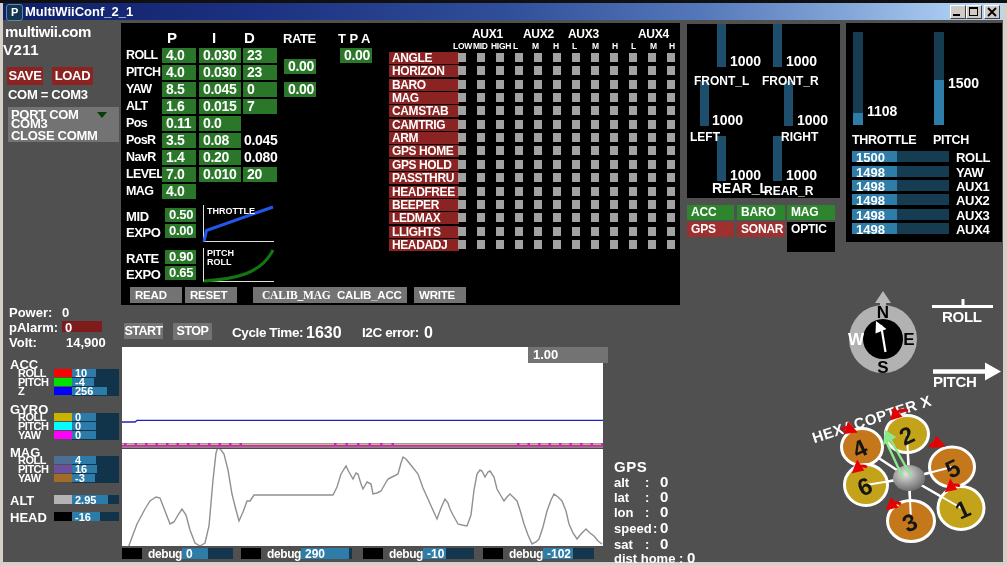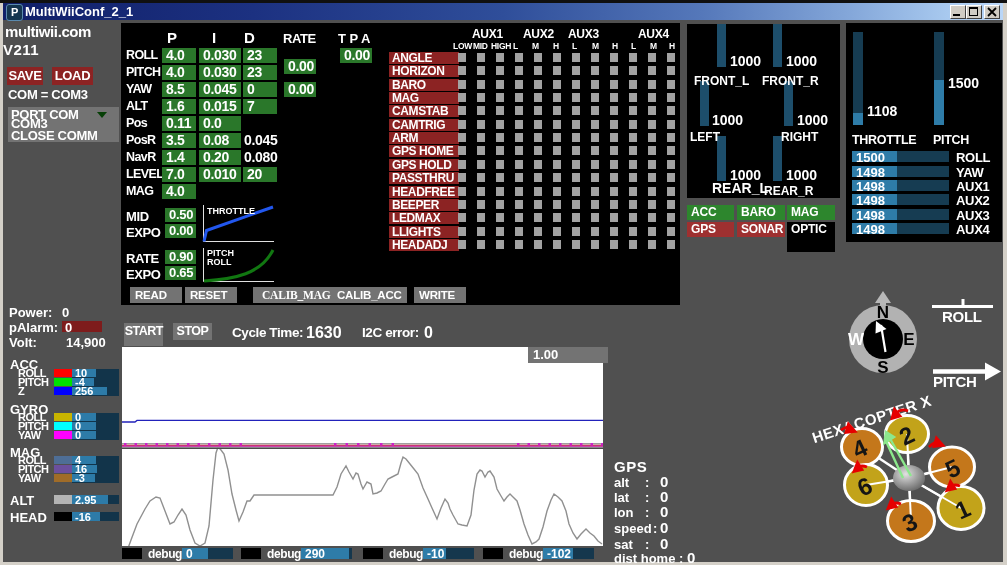--- a/index.html
+++ b/index.html
@@ -382,21 +382,21 @@
 <div class="abs" style="left:852px;top:223px;width:45px;height:11px;background:#2e7ca8;"></div>
 <div class="abs w" style="left:856px;top:222px;font-size:13px;">1498</div>
 <div class="abs w" style="left:956px;top:222px;font-size:13px;letter-spacing:-0.3px;">AUX4</div>
 <div class="abs w" style="left:9px;top:305px;font-size:13px;">Power:</div>
 <div class="abs w" style="left:62px;top:305px;font-size:13px;">0</div>
 <div class="abs w" style="left:9px;top:320px;font-size:13px;">pAlarm:</div>
 <div class="abs" style="left:62px;top:321px;width:40px;height:11px;background:#7e1c1c;"></div>
 <div class="abs w" style="left:65px;top:320px;font-size:13px;">0</div>
 <div class="abs w" style="left:9px;top:335px;font-size:13px;">Volt:</div>
 <div class="abs w" style="left:66px;top:335px;font-size:13px;">14,900</div>
-<div class="abs grn" style="left:124px;top:323px;width:39px;height:23px;font-size:12.5px;line-height:17px;text-align:right;letter-spacing:-0.5px;">START</div>
+<div class="abs grn" style="left:124px;top:323px;width:39px;height:16px;font-size:12.5px;line-height:17px;text-align:center;letter-spacing:-0.5px;">START</div>
 <div class="abs grn" style="left:173px;top:323px;width:39px;height:17px;font-size:12.5px;line-height:17px;text-align:center;letter-spacing:-0.5px;">STOP</div>
 <div class="abs w" style="left:232px;top:325px;font-size:13.5px;letter-spacing:-0.4px;">Cycle Time:</div>
 <div class="abs w" style="left:306px;top:324px;font-size:16px;">1630</div>
 <div class="abs w" style="left:362px;top:325px;font-size:13.5px;letter-spacing:-0.4px;">I2C error:</div>
 <div class="abs w" style="left:424px;top:324px;font-size:16px;">0</div>
 <div class="abs w" style="left:10px;top:357px;font-size:13px;">ACC</div>
 <div class="abs" style="left:72px;top:369px;width:47px;height:27px;background:#12344a;"></div>
 <div class="abs w" style="left:18px;top:368px;font-size:11px;line-height:10px;letter-spacing:-0.5px;">ROLL</div>
 <div class="abs" style="left:54px;top:369px;width:18px;height:8px;background:#ff0000;"></div>
 <div class="abs" style="left:72px;top:369px;width:24px;height:8px;background:#2d7ba8;"></div>

